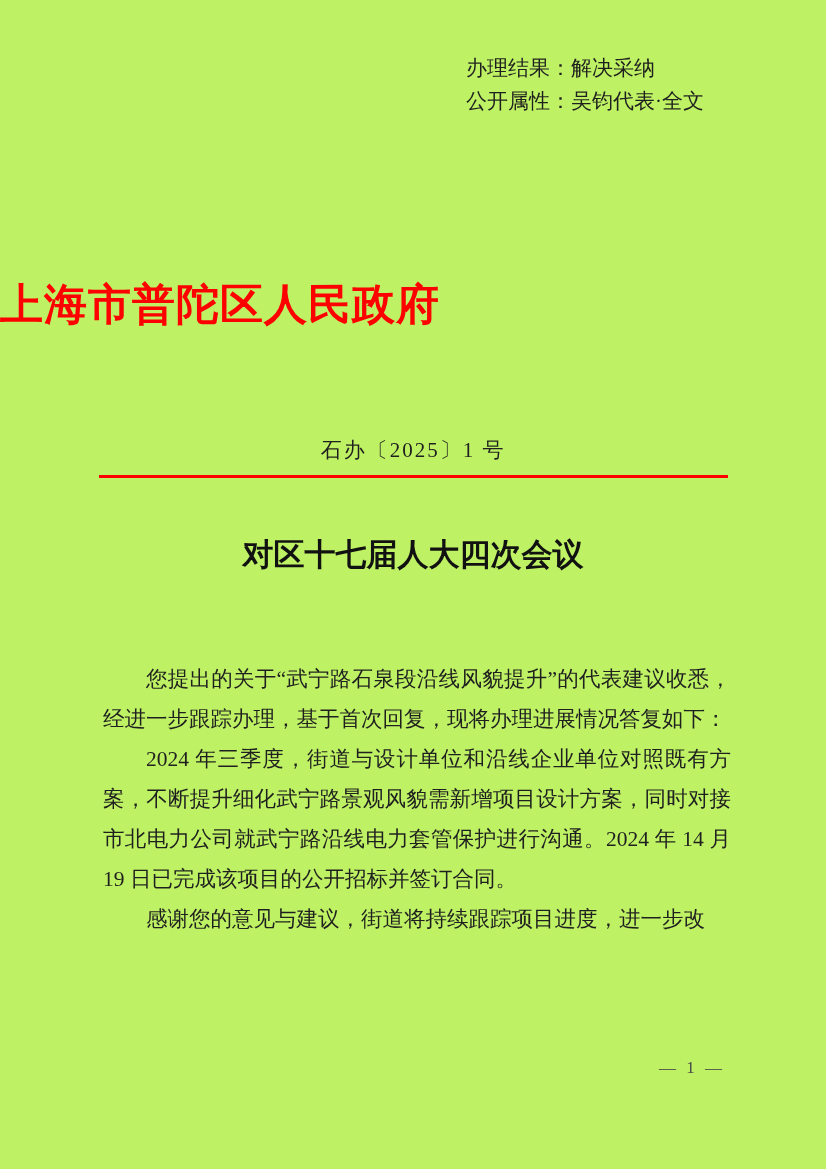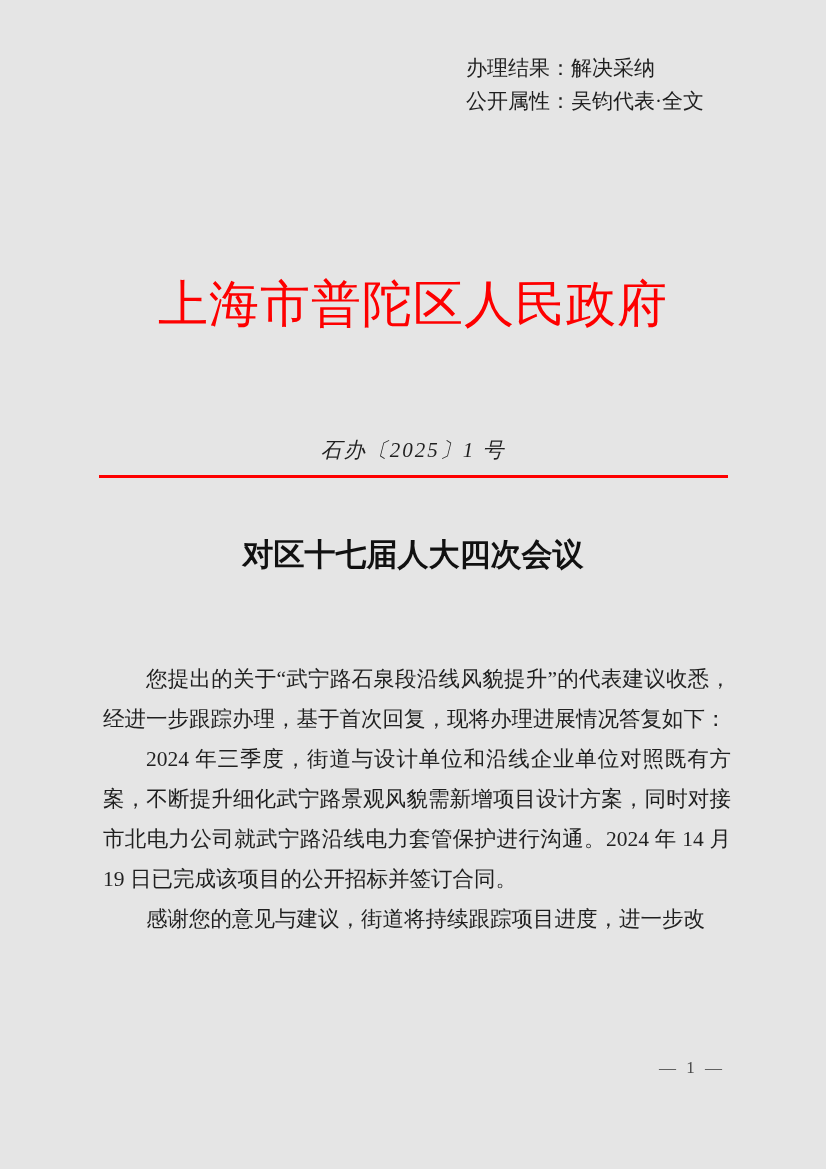--- a/index.html
+++ b/index.html
@@ -8,54 +8,53 @@
   }
   html, body {
     margin: 0;
     padding: 0;
     background: #ffffff;
   }
   .page {
     position: relative;
     width: 826px;
     height: 1169px;
-    background: #e5e5e5;
+    background: #bef264;
     overflow: hidden;
     font-family: "Liberation Serif", "DejaVu Serif", serif;
     color: var(--ink);
   }
   .meta {
     position: absolute;
     left: 466px;
     top: 52px;
     font-size: 21px;
     line-height: 33px;
     white-space: nowrap;
   }
   .agency {
     position: absolute;
     left: 0;
     right: 0;
     top: 276px;
-    text-align: center;
+    text-align: left;
     color: var(--red);
-    font-size: 50px;
-    font-weight: normal;
+    font-size: 43px;
+    font-weight: bold;
     line-height: 57px;
     letter-spacing: 1px;
     white-space: nowrap;
   }
   .docnum {
     position: absolute;
     left: 0;
     right: 0;
     top: 436px;
     text-align: center;
     font-size: 21px;
-    font-style: italic;
     letter-spacing: 2px;
   }
   .redline {
     position: absolute;
     left: 99px;
     top: 475px;
     width: 629px;
     height: 3px;
     background: var(--red);
     border: none;

